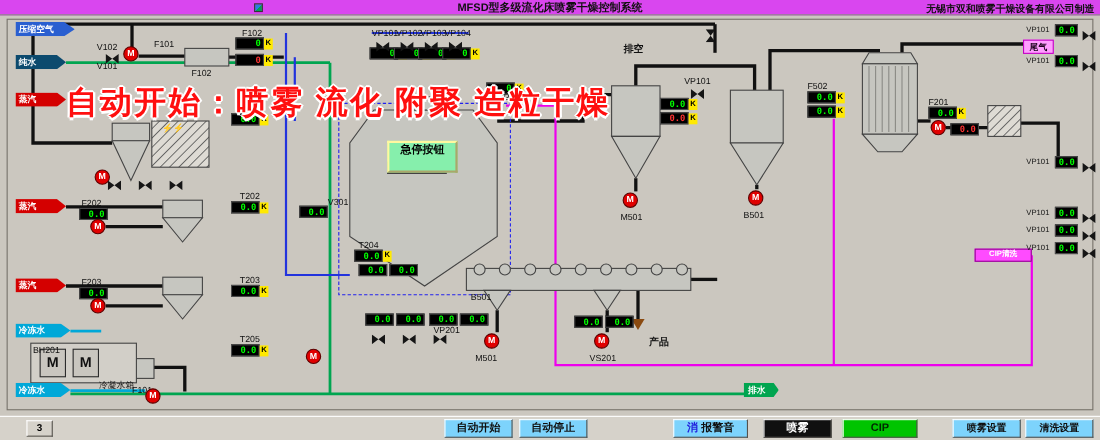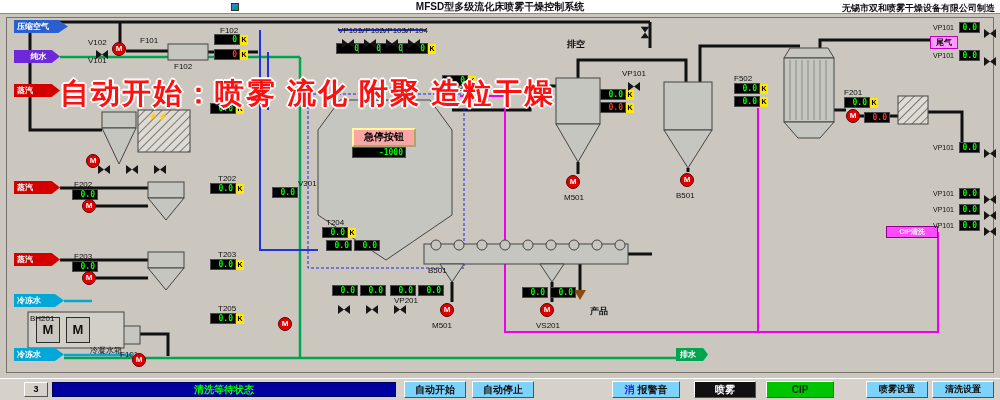--- a/index.html
+++ b/index.html
@@ -1,35 +1,35 @@
 <!DOCTYPE html>
 <html><head>
 <meta charset="utf-8">
 <style>
 *{margin:0;padding:0;box-sizing:border-box}
 body{font-family:"Liberation Sans",sans-serif;background:#9a9a94}
 #root{position:relative;width:1000px;height:400px;background:#cbc7bf;overflow:hidden;font-family:"Liberation Sans",sans-serif}
-.titlebar{position:absolute;left:0;top:0;width:1000px;height:14px;background:#ffffff;border-bottom:1px solid #8a8a84;display:flex;align-items:center;justify-content:center;z-index:10}
+.titlebar{position:absolute;left:0;top:0;width:1000px;height:14px;background:#d946ef;border-bottom:1px solid #8a8a84;display:flex;align-items:center;justify-content:center;z-index:10}
 .title{font-size:10px;font-weight:bold;color:#101010}
 .app-icon{position:absolute;left:231px;top:3px;width:8px;height:8px;background:linear-gradient(135deg,#2a7fe0 50%,#00a550 50%);border:1px solid #333}
 .manufacturer{position:absolute;right:5px;top:2px;font-size:9px;font-weight:bold;color:#101010}
 .frame{position:absolute;left:6px;top:17px;width:988px;height:356px;border:1px solid #76726a;z-index:0}
 #pipes{position:absolute;left:0;top:0;z-index:1}
 #overlay{position:absolute;left:0;top:0;width:1000px;height:400px;z-index:2}
 .supply{position:absolute;height:13px;color:#fff;font-size:8px;font-weight:bold;line-height:13px;padding-left:3px;clip-path:polygon(0 0,82% 0,100% 50%,82% 100%,0 100%);white-space:nowrap}
 .lbl{position:absolute;font-size:8px;color:#101010;white-space:nowrap}
 .lbl.sm{font-size:7px}
 .disp{position:absolute;height:11px;background:#000;border:1px solid #4a4a4a;display:flex;align-items:center;justify-content:flex-end;padding:0 2px}
 .dv{line-height:1;font-family:"DejaVu Sans Mono",monospace;font-size:8px;font-weight:bold}
 .dv.grn{color:#00ff00}
 .dv.red{color:#ff3434}
 .kchip{position:absolute;right:-9px;top:0;width:8px;height:10px;background:#ffe900;color:#000;font-size:7px;font-weight:bold;text-align:center;line-height:10px}
 .pump{position:absolute;width:14px;height:14px;border-radius:50%;background:#e00000;border:1px solid #5c0000;color:#fff;font-size:8px;font-weight:bold;text-align:center;line-height:12px}
 .valve{position:absolute;width:12px;height:9px}
-.estop{position:absolute;left:352px;top:128px;width:64px;height:19px;background:#fca5a5;border:2px outset #fff8a0;color:#000;font-size:10px;font-weight:bold;text-align:center;line-height:13px;z-index:4;cursor:pointer}
+.estop{position:absolute;left:352px;top:128px;width:64px;height:29px;background:#86efac;border:2px outset #fff8a0;color:#000;font-size:10px;font-weight:bold;text-align:center;line-height:13px;z-index:4;cursor:pointer}
 .watermark{position:absolute;left:60px;top:74px;font-size:29px;font-weight:bold;color:#ff0f0f;letter-spacing:2px;white-space:nowrap;z-index:25;text-shadow:2px 0 #fff,-2px 0 #fff,0 2px #fff,0 -2px #fff,1px 1px #fff,-1px -1px #fff,1px -1px #fff,-1px 1px #fff}
 .tailgas{position:absolute;left:930px;top:36px;width:28px;height:13px;background:#ff9eff;border:1px solid #c100c1;color:#1a001a;font-size:8px;font-weight:bold;text-align:center;line-height:11px}
 .vent{position:absolute;left:567px;top:38px;font-size:9px;font-weight:bold;color:#101010}
 .product{position:absolute;left:590px;top:305px;font-size:9px;font-weight:bold;color:#101010}
 .prod-arrow{position:absolute;left:574px;top:290px;width:0;height:0;border-left:6px solid transparent;border-right:6px solid transparent;border-top:10px solid #8a4a10}
 .tanklbl{position:absolute;left:90px;top:345px;font-size:8px;color:#101010}
 .drain{position:absolute;left:676px;top:348px;height:13px;background:#00a550;color:#fff;font-size:8px;font-weight:bold;line-height:13px;padding:0 12px 0 4px;clip-path:polygon(0 0,85% 0,100% 50%,85% 100%,0 100%)}
 .cipline{position:absolute;left:886px;top:226px;width:52px;height:12px;background:#ff4bff;border:1px solid #90008f;color:#fff;font-size:7px;font-weight:bold;text-align:center;line-height:10px}
 .motorbox{position:absolute;width:24px;height:26px;background:#c9c6bf;border:1px solid #2c2c2c;font-size:13px;font-weight:bold;color:#101010;text-align:center;line-height:24px}
 #m1{left:36px;top:317px}
@@ -150,21 +150,21 @@
     <div class="vent">排空</div>
     <div class="tailgas">尾气</div>
     <div class="product">产品</div>
     <div class="prod-arrow"></div>
     <div class="tanklbl">冷凝水箱</div>
     <div class="drain">排水</div>
     <div class="cipline">CIP清洗</div>
     <div id="m1" class="motorbox">M</div>
     <div id="m2" class="motorbox">M</div>
   <div class="supply" style="left: 14px; top: 20px; width: 54px; background: rgb(42, 95, 208);">压缩空气</div>
-      <div class="supply" style="left: 14px; top: 50px; width: 46px; background: #6d28d9; text-align: center;">纯水</div>
+      <div class="supply" style="left: 14px; top: 50px; width: 46px; background: #0c4a6e;">纯水</div>
       <div class="supply" style="left: 14px; top: 84px; width: 46px; background: rgb(212, 0, 0);">蒸汽</div>
       <div class="supply" style="left: 14px; top: 181px; width: 46px; background: rgb(212, 0, 0);">蒸汽</div>
       <div class="supply" style="left: 14px; top: 253px; width: 46px; background: rgb(212, 0, 0);">蒸汽</div>
       <div class="supply" style="left: 14px; top: 294px; width: 50px; background: rgb(0, 168, 216);">冷冻水</div>
       <div class="supply" style="left: 14px; top: 348px; width: 50px; background: rgb(0, 168, 216);">冷冻水</div>
       <div class="lbl" style="left: 88px; top: 38px;">V102</div>
       <div class="lbl" style="left: 140px; top: 36px;">F101</div>
       <div class="lbl" style="left: 174px; top: 62px;">F102</div>
       <div class="lbl" style="left: 88px; top: 56px;">V101</div>
       <div class="lbl" style="left: 220px; top: 26px;">F102</div>
@@ -397,23 +397,20 @@
   <div class="watermark">自动开始：喷雾 流化 附聚 造粒干燥</div>
 
   <div class="titlebar">
     <span class="app-icon"></span>
     <span class="title">MFSD型多级流化床喷雾干燥控制系统</span>
     <span class="manufacturer">无锡市双和喷雾干燥设备有限公司制造</span>
   </div>
 
   <div class="statusbar" id="sbuttons">
     <div class="mini">3</div>
-    <div class="statusblue">
-      <span>清洗等待状态</span>
-    </div>
   <div class="sbtn btn" style="left: 404px; width: 62px;">自动开始</div>
       <div class="sbtn btn" style="left: 472px; width: 62px;">自动停止</div>
       <div class="sbtn alarm" style="left: 612px; width: 68px;"><span class="alarm-prefix">消</span> 报警音</div>
       <div class="sbtn dark" style="left: 694px; width: 62px;">喷雾</div>
       <div class="sbtn green" style="left: 766px; width: 68px;">CIP</div>
       <div class="sbtn btn sm" style="left: 866px; width: 62px;">喷雾设置</div>
       <div class="sbtn btn sm" style="left: 932px; width: 62px;">清洗设置</div>
     </div>
 
 </div>

